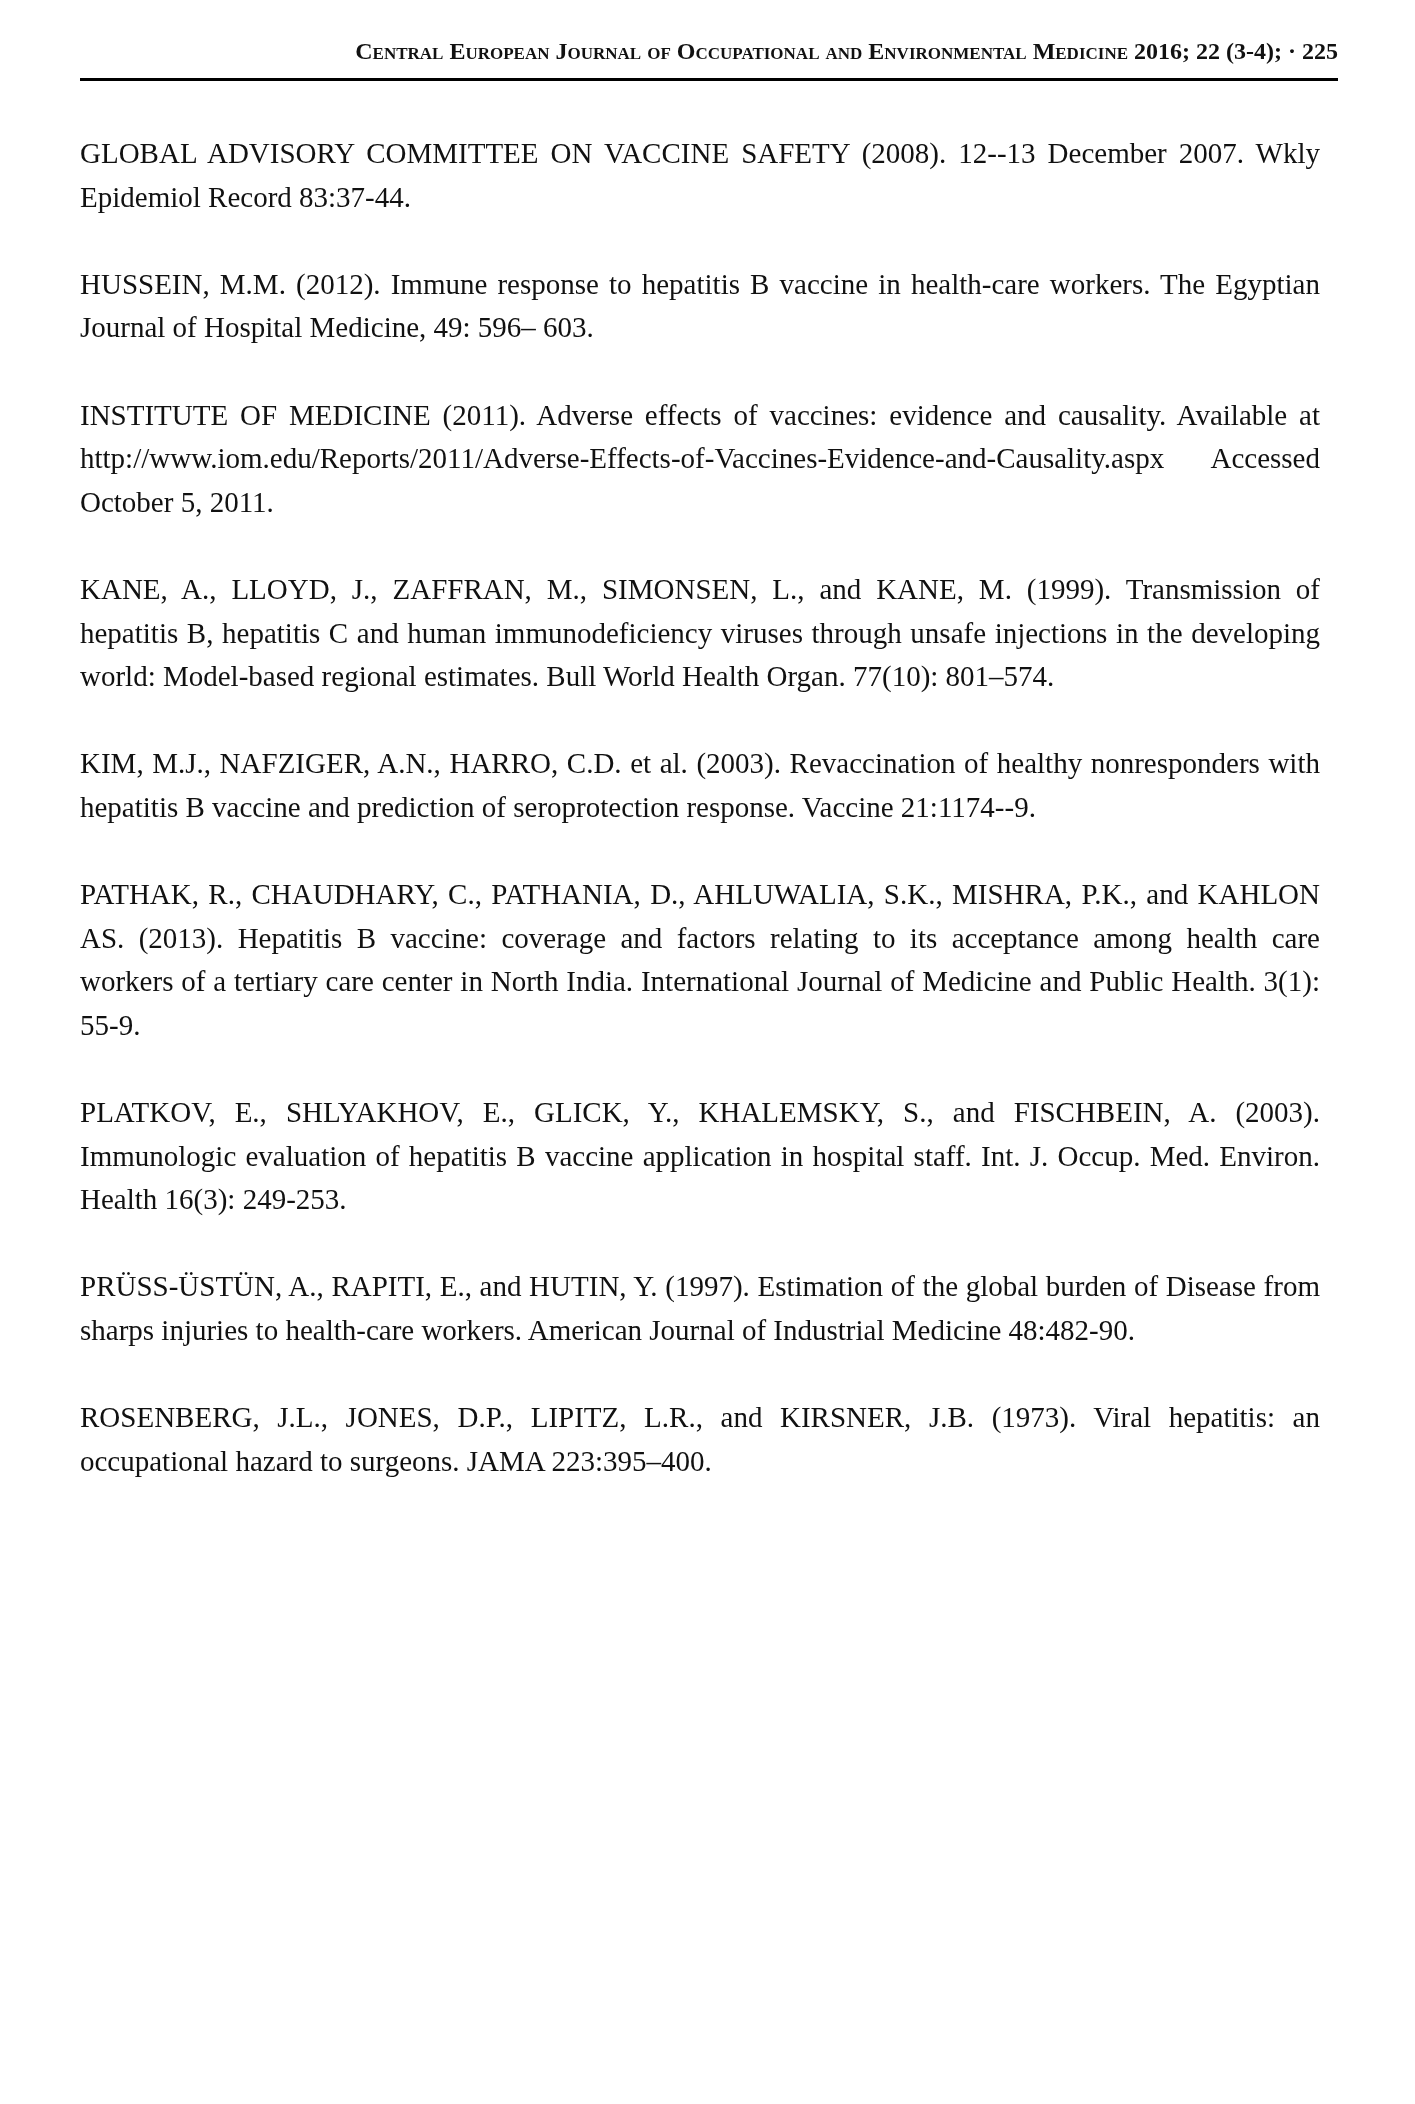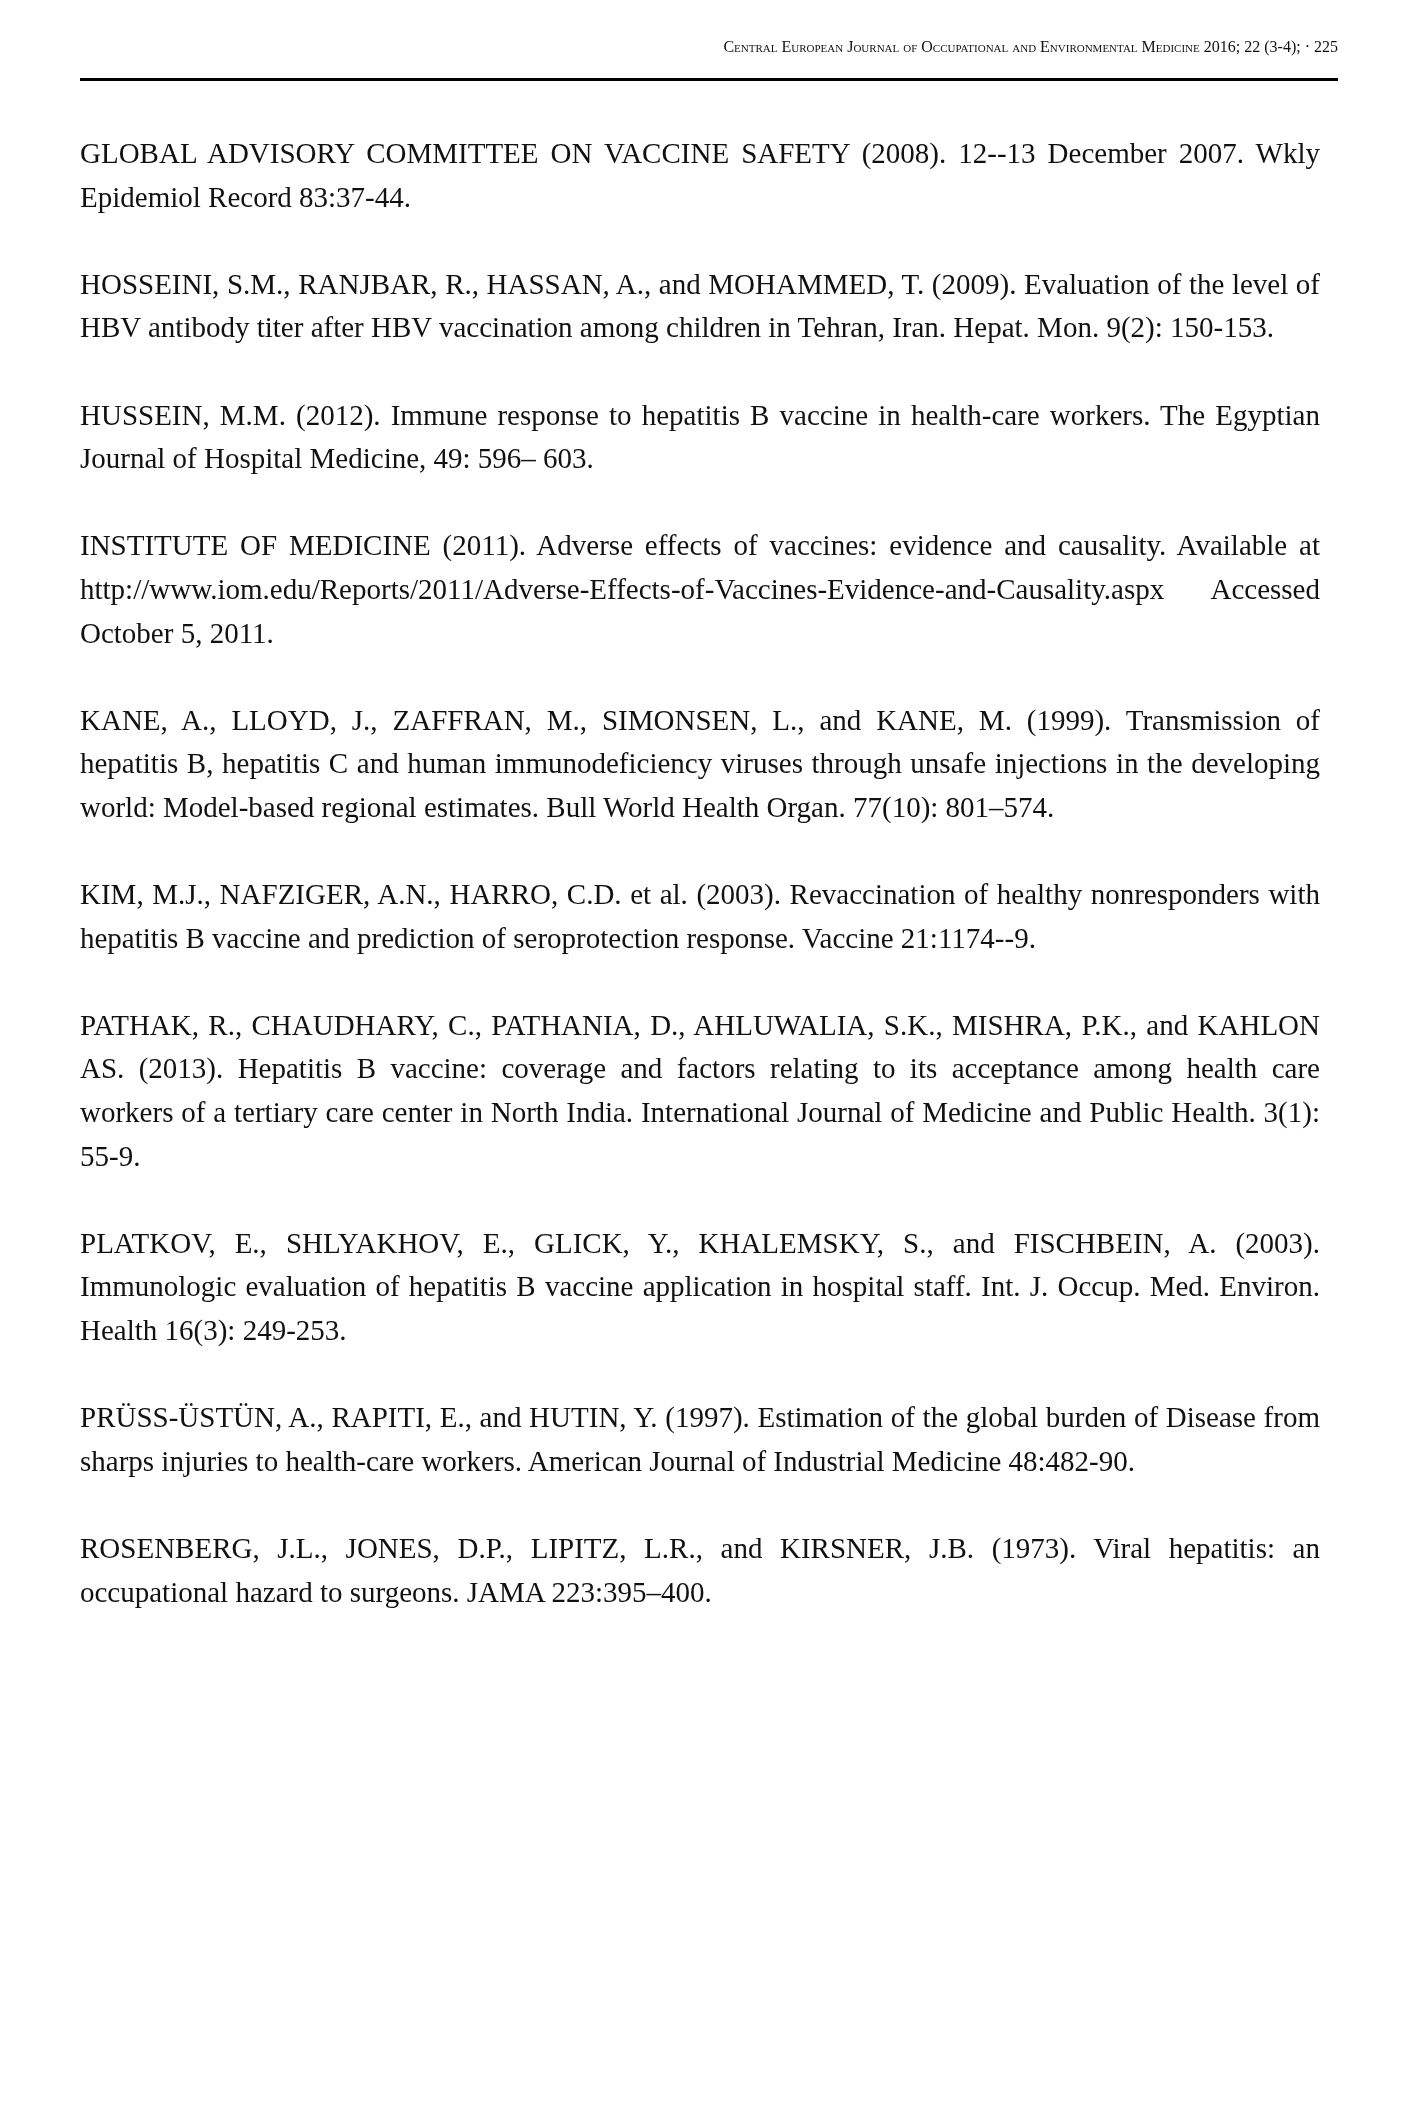--- a/index.html
+++ b/index.html
@@ -2,22 +2,23 @@
 <html><head>
 <meta charset="utf-8">
 <style>
   html, body { margin: 0; padding: 0; background: #ffffff; }
   body { width: 1415px; height: 2104px; position: relative; overflow: hidden; }
   .page { position: absolute; left: 80px; top: 0; width: 1258px; }
   .running-head {
     position: absolute; top: 38px; right: 0; left: 0;
     text-align: right;
     font-family: "Liberation Serif", "DejaVu Serif", serif;
-    font-size: 16px; color: #111;
+    font-size: 24px; color: #111;
     white-space: nowrap;
+    font-weight: bold;
   }
   .running-head .sc { font-variant: small-caps; }
   .rule { position: absolute; top: 78px; left: 0; right: 0; height: 3px; background: #000; }
   .refs {
     position: absolute; top: 132px; left: 0; right: 18px;
     font-family: "Liberation Serif", "DejaVu Serif", serif;
     font-size: 29px; line-height: 43.6px; color: #111;
   }
   .ref { margin: 0 0 43.6px 0; text-align: justify; }
 </style>
@@ -26,21 +27,20 @@
 
 <div class="page">
   <div class="running-head">
     <span class="sc">Central European Journal of Occupational and Environmental Medicine</span>
     <span>2016; 22 (3-4); · 225</span>
   </div>
   <div class="rule"></div>
 
   <div class="refs">
     <p class="ref">GLOBAL ADVISORY COMMITTEE ON VACCINE SAFETY (2008). 12--13 December 2007. Wkly Epidemiol Record 83:37-44.</p>
-    <p class="ref">HOSSEINI, S.M., RANJBAR, R., HASSAN, A., and MOHAMMED, T. (2009). Evaluation of the level of HBV antibody titer after HBV vaccination among children in Tehran, Iran. Hepat. Mon. 9(2): 150-153.</p>
     <p class="ref">HUSSEIN, M.M. (2012). Immune response to hepatitis B vaccine in health-care workers. The Egyptian Journal of Hospital Medicine, 49: 596– 603.</p>
     <p class="ref">INSTITUTE OF MEDICINE (2011). Adverse effects of vaccines: evidence and causality. Available at http://www.iom.edu/Reports/2011/Adverse-Effects-of-Vaccines-Evidence-and-Causality.aspx Accessed October 5, 2011.</p>
     <p class="ref">KANE, A., LLOYD, J., ZAFFRAN, M., SIMONSEN, L., and KANE, M. (1999). Transmission of hepatitis B, hepatitis C and human immunodeficiency viruses through unsafe injections in the developing world: Model-based regional estimates. Bull World Health Organ. 77(10): 801–574.</p>
     <p class="ref">KIM, M.J., NAFZIGER, A.N., HARRO, C.D. et al. (2003). Revaccination of healthy nonresponders with hepatitis B vaccine and prediction of seroprotection response. Vaccine 21:1174--9.</p>
     <p class="ref">PATHAK, R., CHAUDHARY, C., PATHANIA, D., AHLUWALIA, S.K., MISHRA, P.K., and KAHLON AS. (2013). Hepatitis B vaccine: coverage and factors relating to its acceptance among health care workers of a tertiary care center in North India. International Journal of Medicine and Public Health. 3(1): 55-9.</p>
     <p class="ref">PLATKOV, E., SHLYAKHOV, E., GLICK, Y., KHALEMSKY, S., and FISCHBEIN, A. (2003). Immunologic evaluation of hepatitis B vaccine application in hospital staff. Int. J. Occup. Med. Environ. Health 16(3): 249-253.</p>
     <p class="ref">PRÜSS-ÜSTÜN, A., RAPITI, E., and HUTIN, Y. (1997). Estimation of the global burden of Disease from sharps injuries to health-care workers. American Journal of Industrial Medicine 48:482-90.</p>
     <p class="ref">ROSENBERG, J.L., JONES, D.P., LIPITZ, L.R., and KIRSNER, J.B. (1973). Viral hepatitis: an occupational hazard to surgeons. JAMA 223:395–400.</p>
   </div>
 </div>

